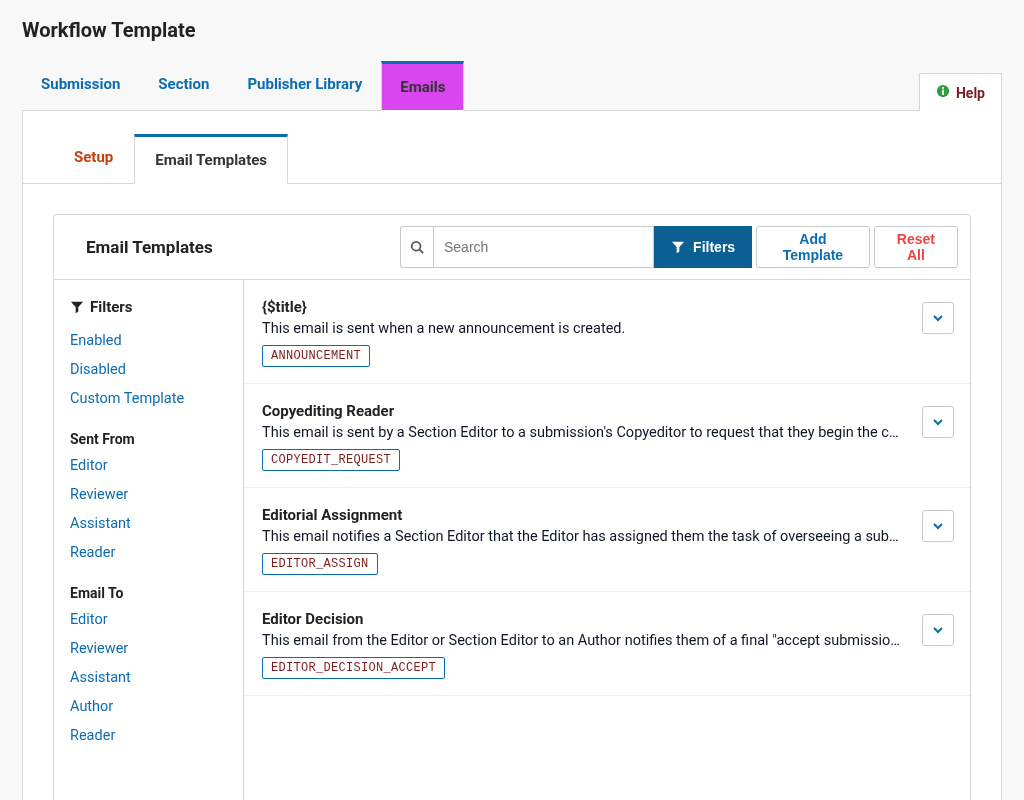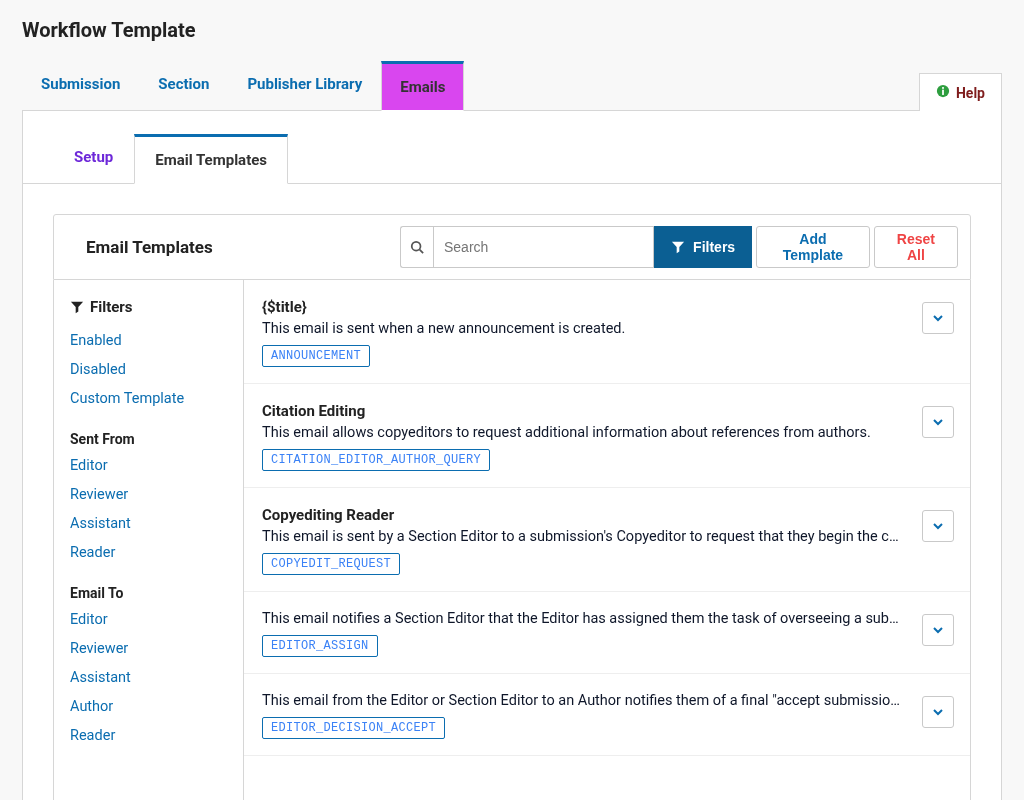--- a/index.html
+++ b/index.html
@@ -74,21 +74,21 @@
   }
   .subtab-row {
     display: flex;
     padding: 22px 0 0 30px;
     border-bottom: 1px solid #d6d6d6;
   }
   .subtab {
     padding: 14px 20px;
     font-weight: 700;
     font-size: 15px;
-    color: #6d28d9;
+    color: #c2410c;
     border: 1px solid transparent;
     border-bottom: none;
     cursor: pointer;
   }
   .subtab.active {
     color: #333;
     border: 1px solid #d6d6d6;
     border-top: 3px solid #0b6db0;
     border-bottom: 1px solid #fff;
     position: relative;
@@ -217,21 +217,21 @@
     font-size: 14.5px;
     margin-bottom: 8px;
     max-width: 640px;
     white-space: nowrap;
     overflow: hidden;
     text-overflow: ellipsis;
   }
   .code-badge {
     display: inline-block;
     border: 1px solid #0b6db0;
-    color: #3b82f6;
+    color: #7f1d1d;
     font-family: "Courier New", monospace;
     font-size: 12px;
     padding: 3px 8px;
     border-radius: 2px;
     letter-spacing: 0.3px;
   }
   .expand-btn {
     position: absolute;
     right: 16px;
     top: 22px;
@@ -328,36 +328,31 @@
           <a href="#">Reader</a>
         </aside>
 
         <div class="list-col" id="template-list">
 
         <div class="template-item"><h5>{$title}</h5><p class="desc">This email is sent when a new announcement is created.</p><span class="code-badge">ANNOUNCEMENT</span><button class="expand-btn">
                 <svg width="12" height="12" viewBox="0 0 12 12">
                   <path d="M2 4l4 4 4-4" fill="none" stroke="#0b6db0" stroke-width="2"></path>
                 </svg>
               </button></div>
-            <div class="template-item"><h5>Citation Editing</h5><p class="desc">This email allows copyeditors to request additional information about references from authors.</p><span class="code-badge">CITATION_EDITOR_AUTHOR_QUERY</span><button class="expand-btn">
-                <svg width="12" height="12" viewBox="0 0 12 12">
-                  <path d="M2 4l4 4 4-4" fill="none" stroke="#0b6db0" stroke-width="2"></path>
-                </svg>
-              </button></div>
             <div class="template-item"><h5>Copyediting Reader</h5><p class="desc">This email is sent by a Section Editor to a submission's Copyeditor to request that they begin the copyediting process.</p><span class="code-badge">COPYEDIT_REQUEST</span><button class="expand-btn">
                 <svg width="12" height="12" viewBox="0 0 12 12">
                   <path d="M2 4l4 4 4-4" fill="none" stroke="#0b6db0" stroke-width="2"></path>
                 </svg>
               </button></div>
-            <div class="template-item"><p class="desc">This email notifies a Section Editor that the Editor has assigned them the task of overseeing a submission.</p><span class="code-badge">EDITOR_ASSIGN</span><button class="expand-btn">
+            <div class="template-item"><h5>Editorial Assignment</h5><p class="desc">This email notifies a Section Editor that the Editor has assigned them the task of overseeing a submission.</p><span class="code-badge">EDITOR_ASSIGN</span><button class="expand-btn">
                 <svg width="12" height="12" viewBox="0 0 12 12">
                   <path d="M2 4l4 4 4-4" fill="none" stroke="#0b6db0" stroke-width="2"></path>
                 </svg>
               </button></div>
-            <div class="template-item"><p class="desc">This email from the Editor or Section Editor to an Author notifies them of a final "accept submission" decision.</p><span class="code-badge">EDITOR_DECISION_ACCEPT</span><button class="expand-btn">
+            <div class="template-item"><h5>Editor Decision</h5><p class="desc">This email from the Editor or Section Editor to an Author notifies them of a final "accept submission" decision.</p><span class="code-badge">EDITOR_DECISION_ACCEPT</span><button class="expand-btn">
                 <svg width="12" height="12" viewBox="0 0 12 12">
                   <path d="M2 4l4 4 4-4" fill="none" stroke="#0b6db0" stroke-width="2"></path>
                 </svg>
               </button></div>
           </div>
       </div>
 
     </div>
   </div>
 </div>

